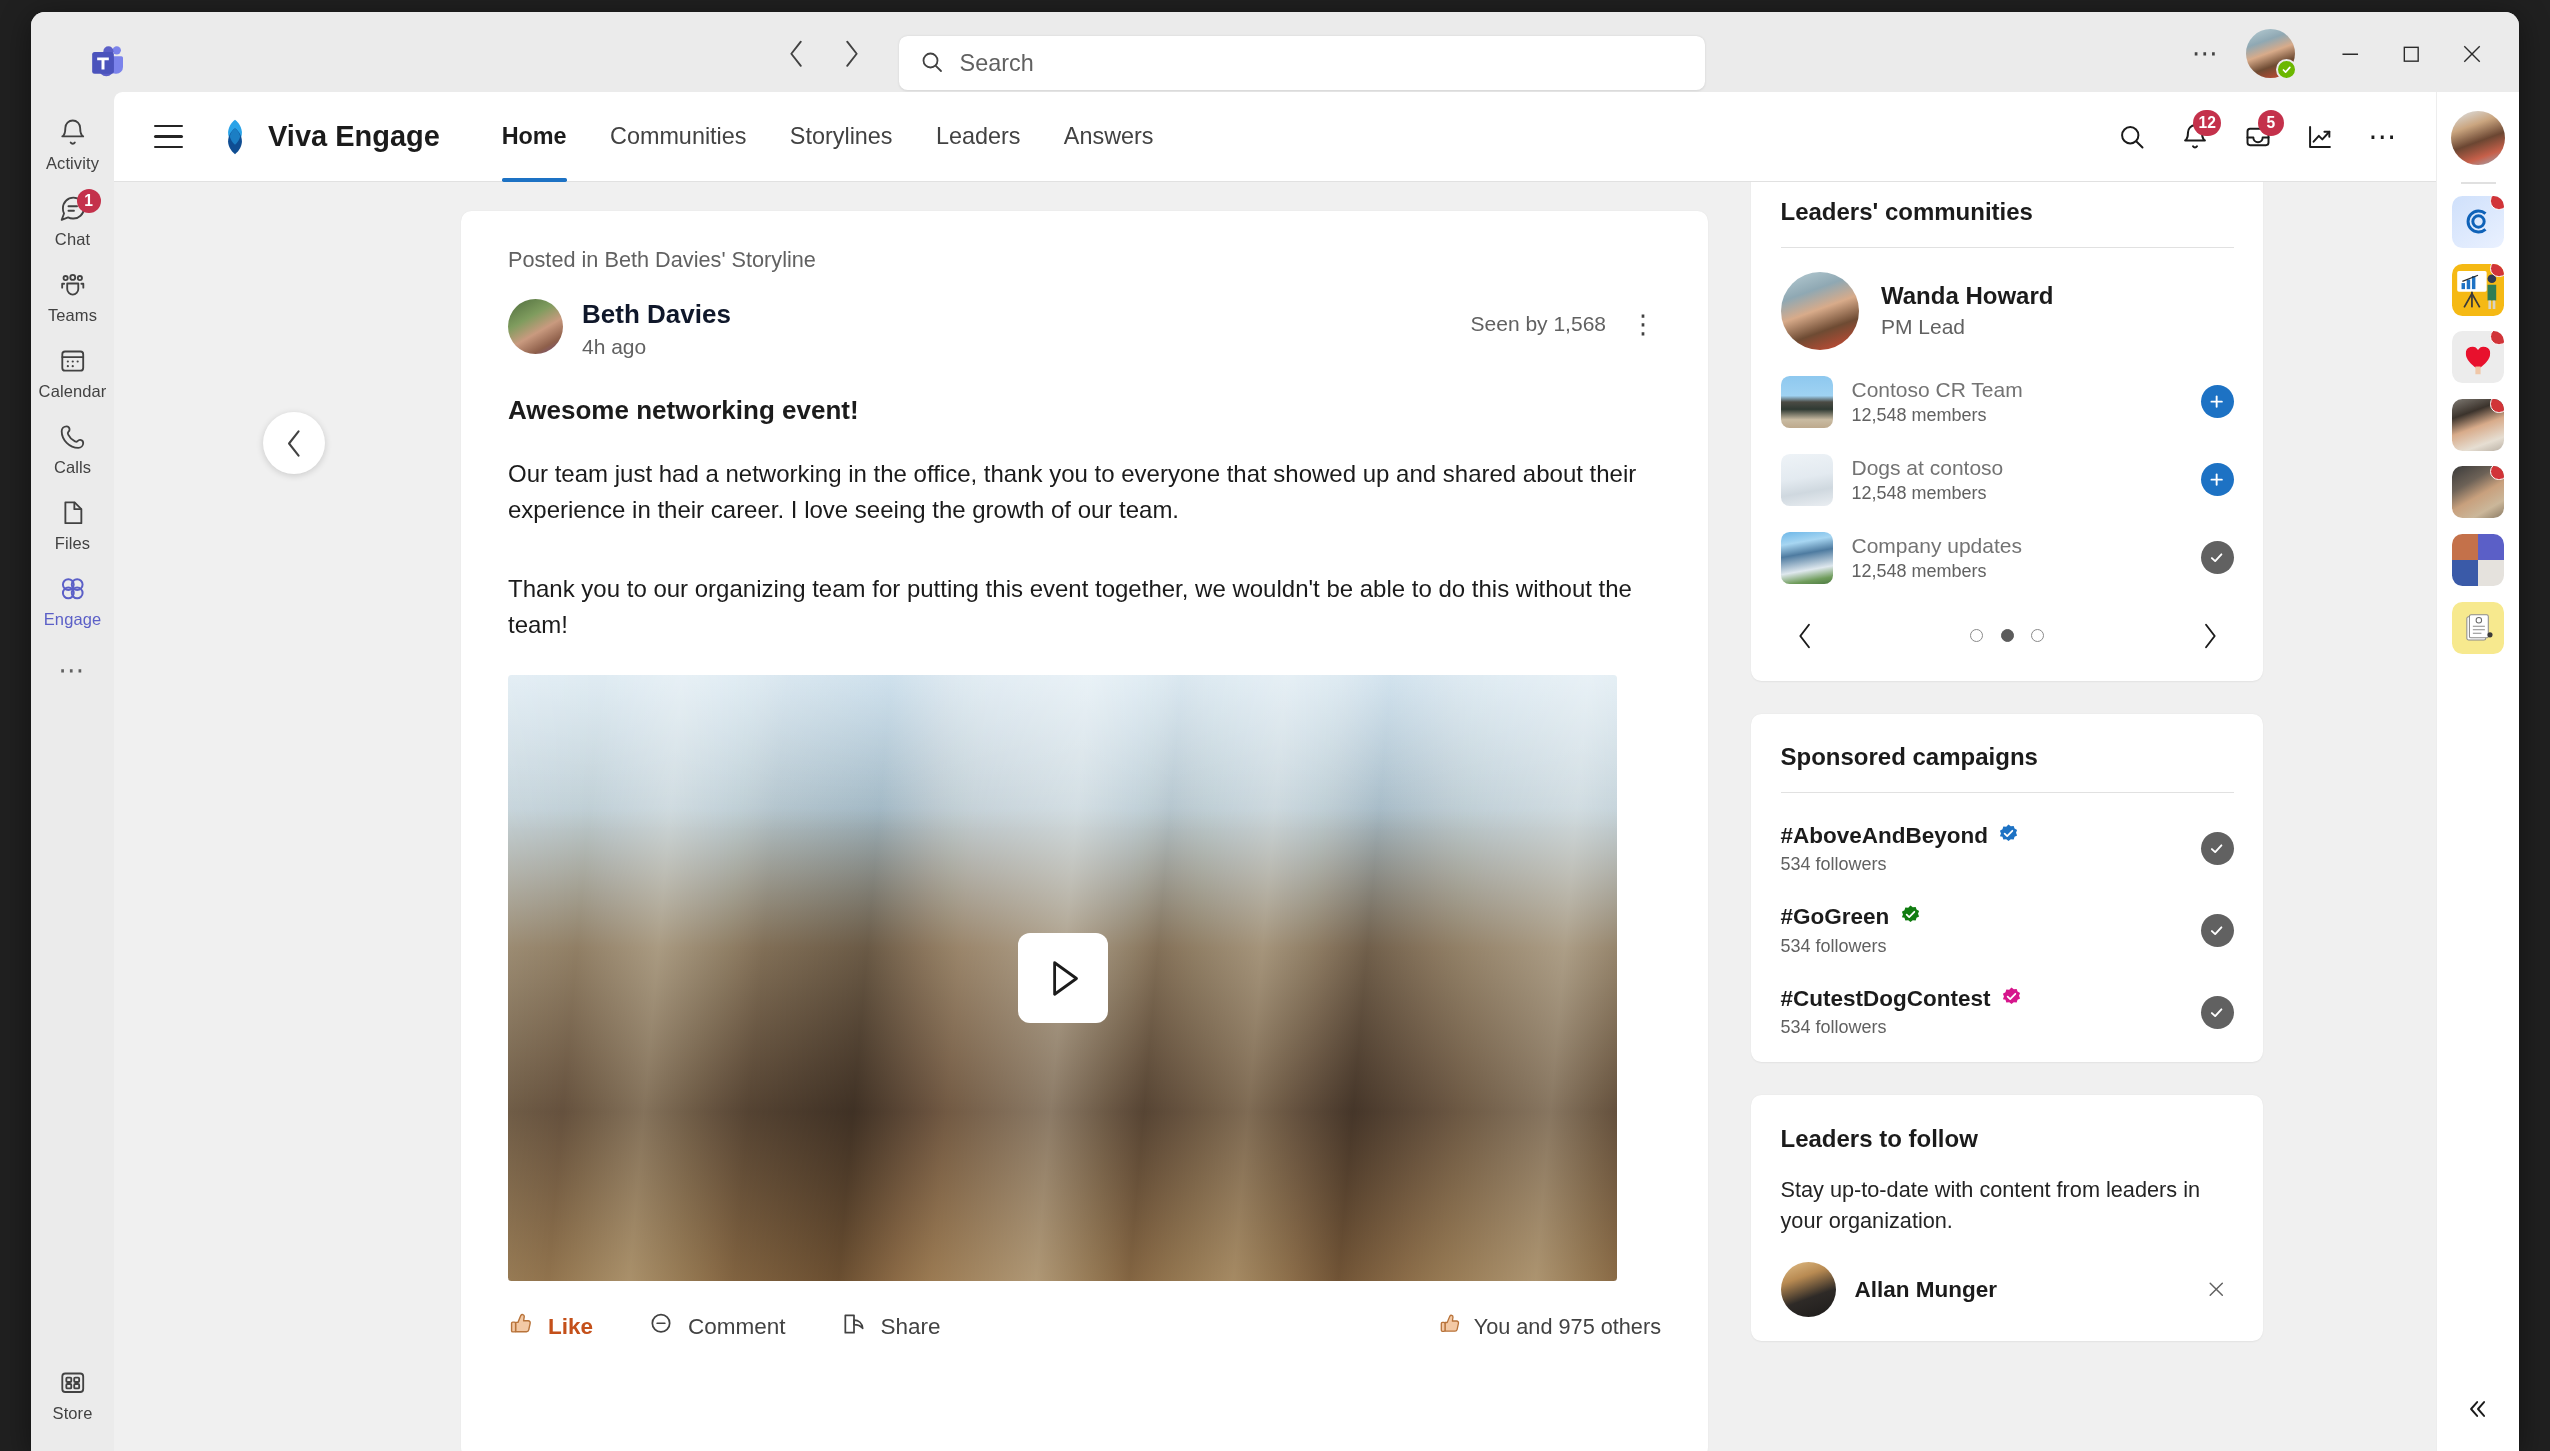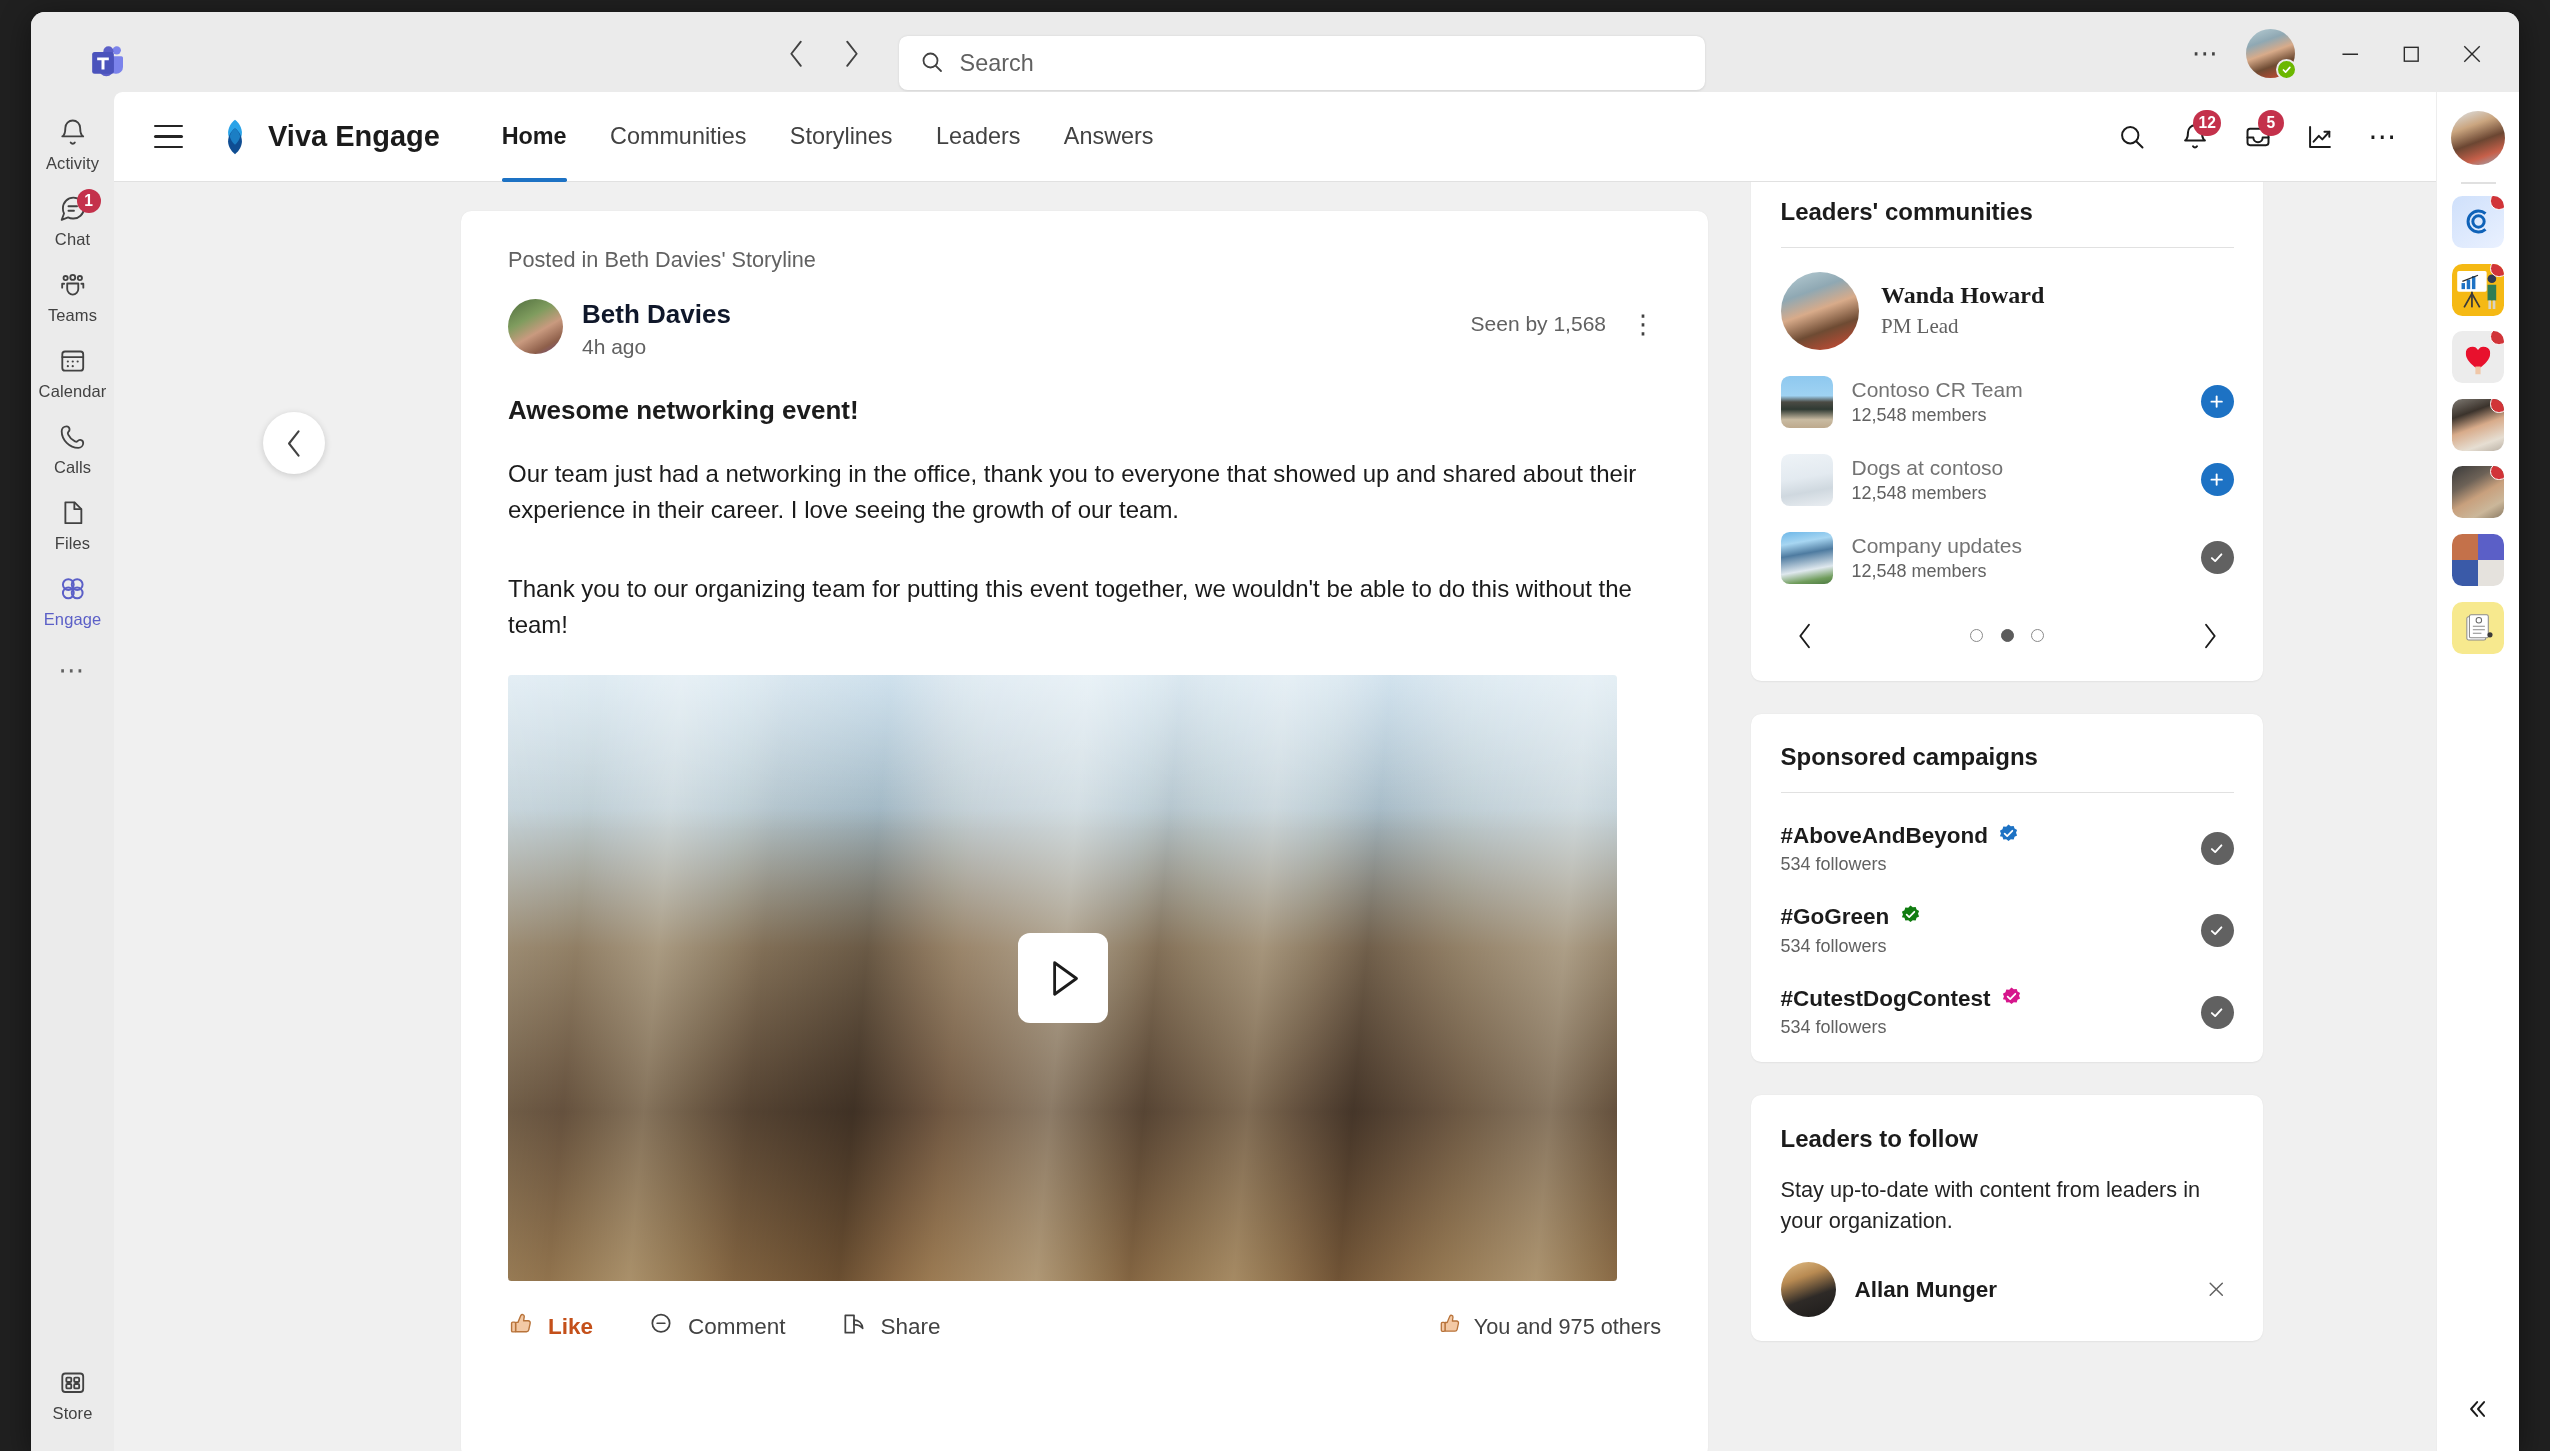--- a/index.html
+++ b/index.html
@@ -230,21 +230,21 @@
     position:absolute; left: 1637px; top: 16px; width: 512px;
   }
   .widget {
     background:#fff; border-radius: 10.4px; margin-bottom: 33px;
     padding: 29.5px 29.5px 24px 29.5px;
     box-shadow: 0 0.9px 1.7px rgba(0,0,0,.06);
   }
   .widget-title { font-size: 24px; font-weight: 700; color:#1b1b1b; }
   .w-divider { height:0.9px; background:#e1e1e1; margin: 21px 0 0 0; }
 
-  .leader-row { display:flex; align-items:center; gap: 22.5px; margin-top: 24px; font-family: Liberation Serif, serif; }
+  .leader-row { display:flex; align-items:center; gap: 22.5px; margin-top: 24px; }
   .leader-av { width: 78px; height: 78px; border-radius: 50%; overflow:hidden; flex:0 0 78px;}
   .leader-name { font-size: 24px; font-weight: 700; color:#1b1b1b; }
   .leader-role { font-size: 21px; color:#616161; margin-top: 5.2px; }
 
   .com-row { display:flex; align-items:center; gap: 19px; margin-top: 26px; }
   .com-thumb { width: 52px; height: 52px; border-radius: 8.7px; overflow:hidden; flex:0 0 52px; }
   .com-name { font-size: 21px; font-weight: 400; color:#737373; }
   .com-members { font-size: 18px; color:#616161; margin-top: 3.5px; }
   .com-btn {
     margin-left:auto; width: 33px; height: 33px; border-radius:50%;

